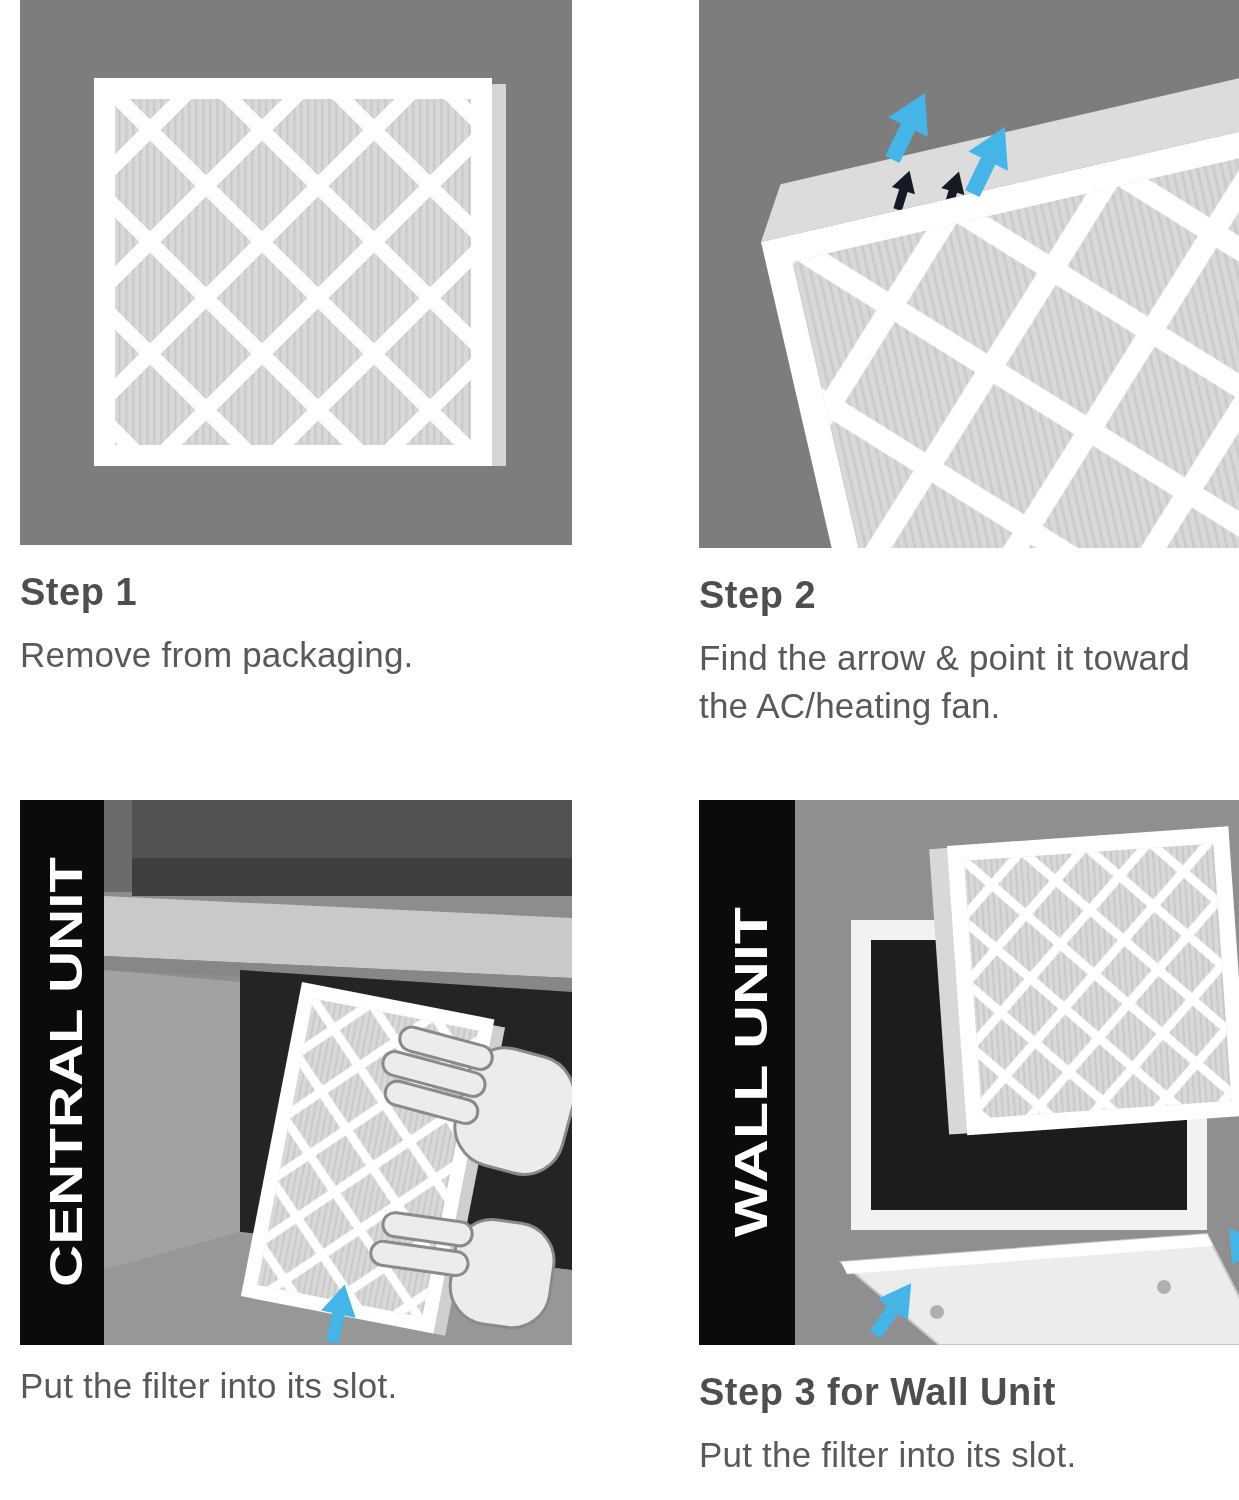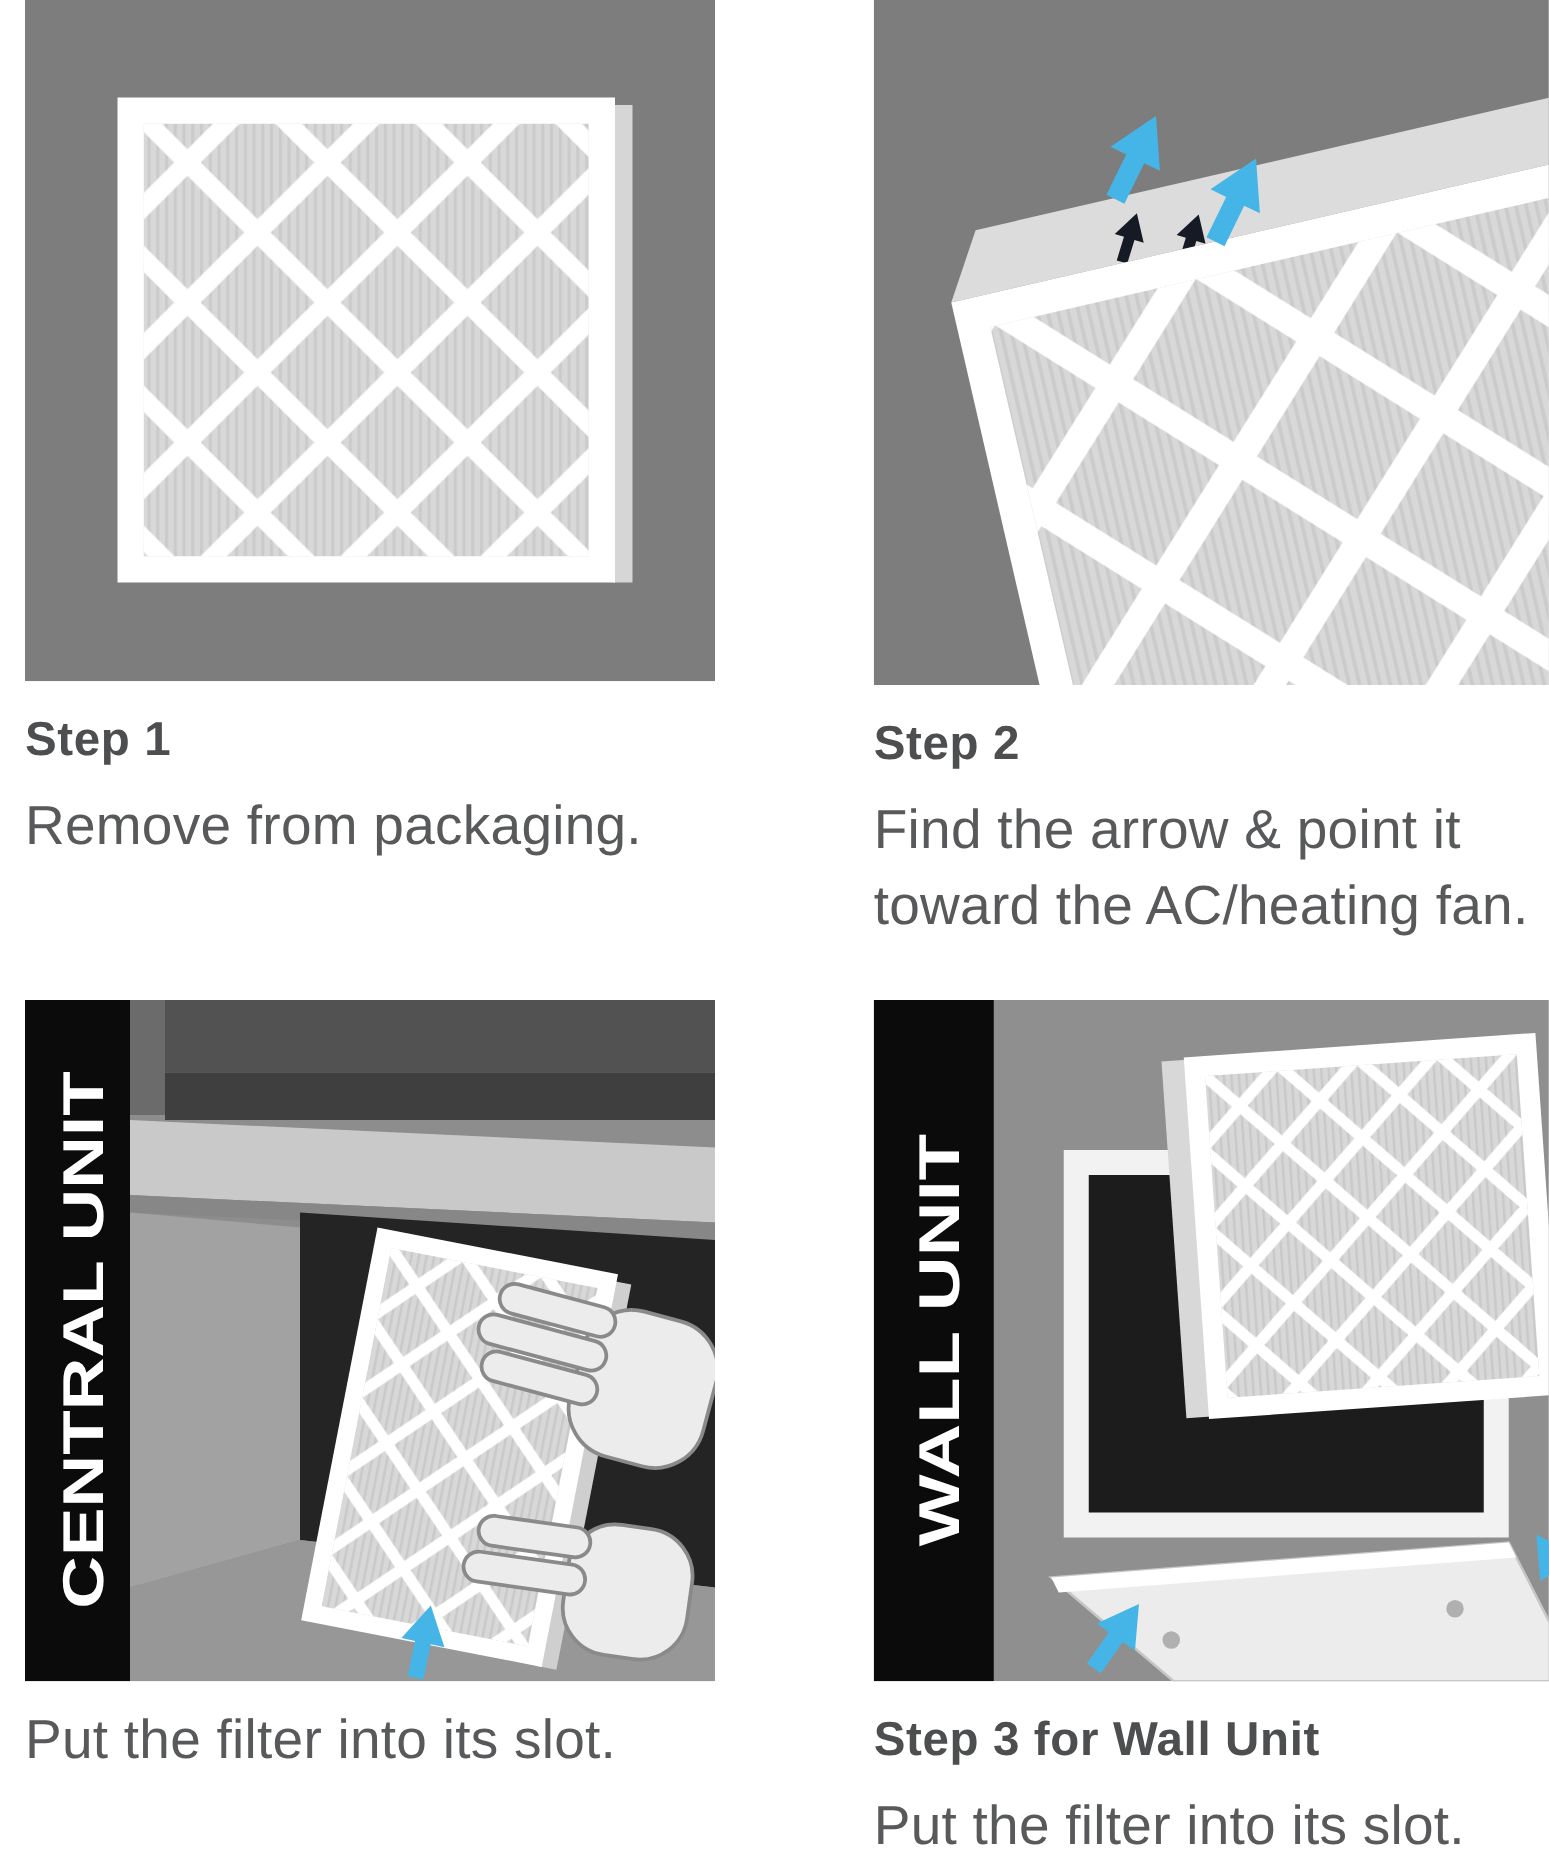--- a/index.html
+++ b/index.html
@@ -22,21 +22,21 @@
   .panel svg { display: block; }
   .step-title {
     margin: 26px 0 0 0;
     font-size: 38px;
     font-weight: 700;
     color: #4d4e50;
     letter-spacing: 0.5px;
   }
   .step-body {
     margin: 17px 0 0 0;
-    font-size: 44px;
+    font-size: 35px;
     color: #58595b;
     line-height: 1.38;
     max-width: 545px;
     letter-spacing: 0.2px;
   }
   svg text.band-text {
     font-family: "Liberation Sans", "DejaVu Sans", sans-serif;
     font-weight: 700;
   }
 </style>

